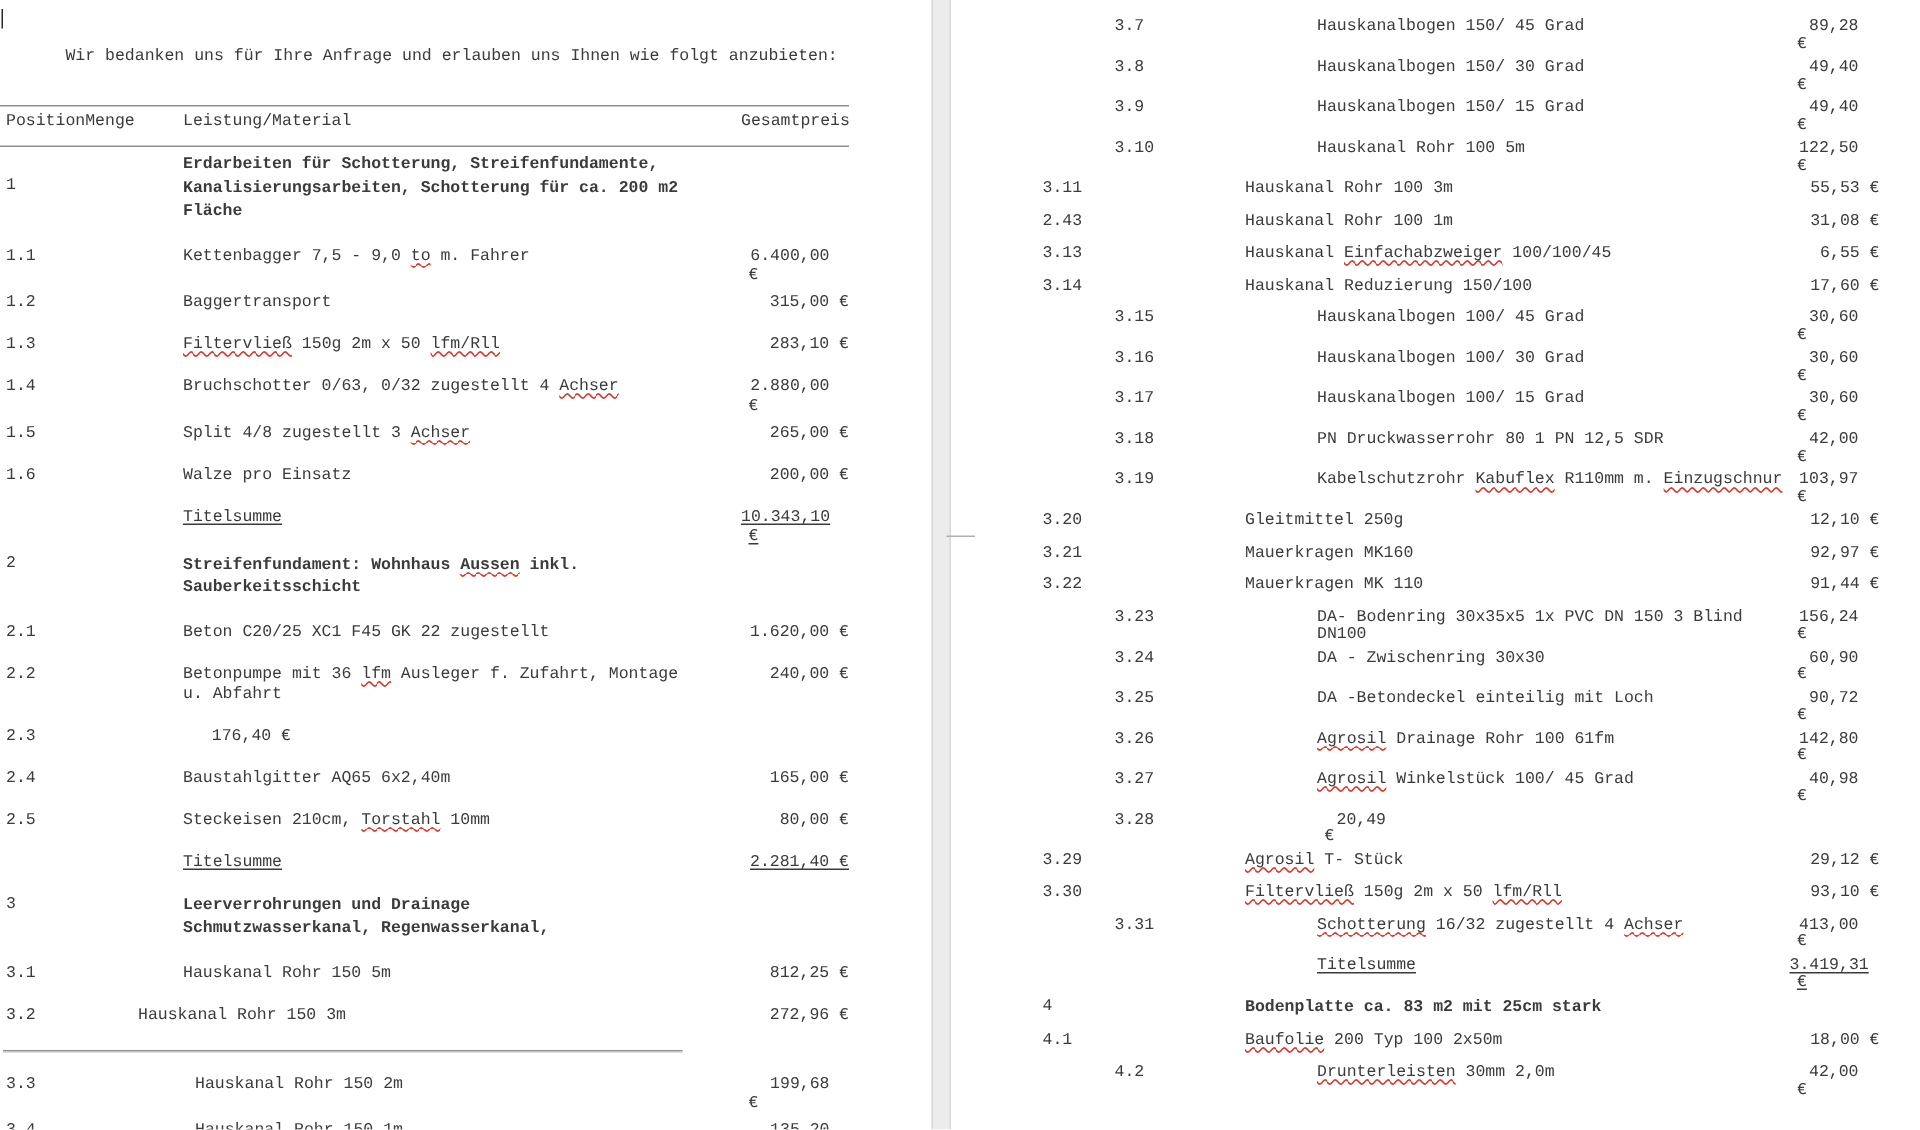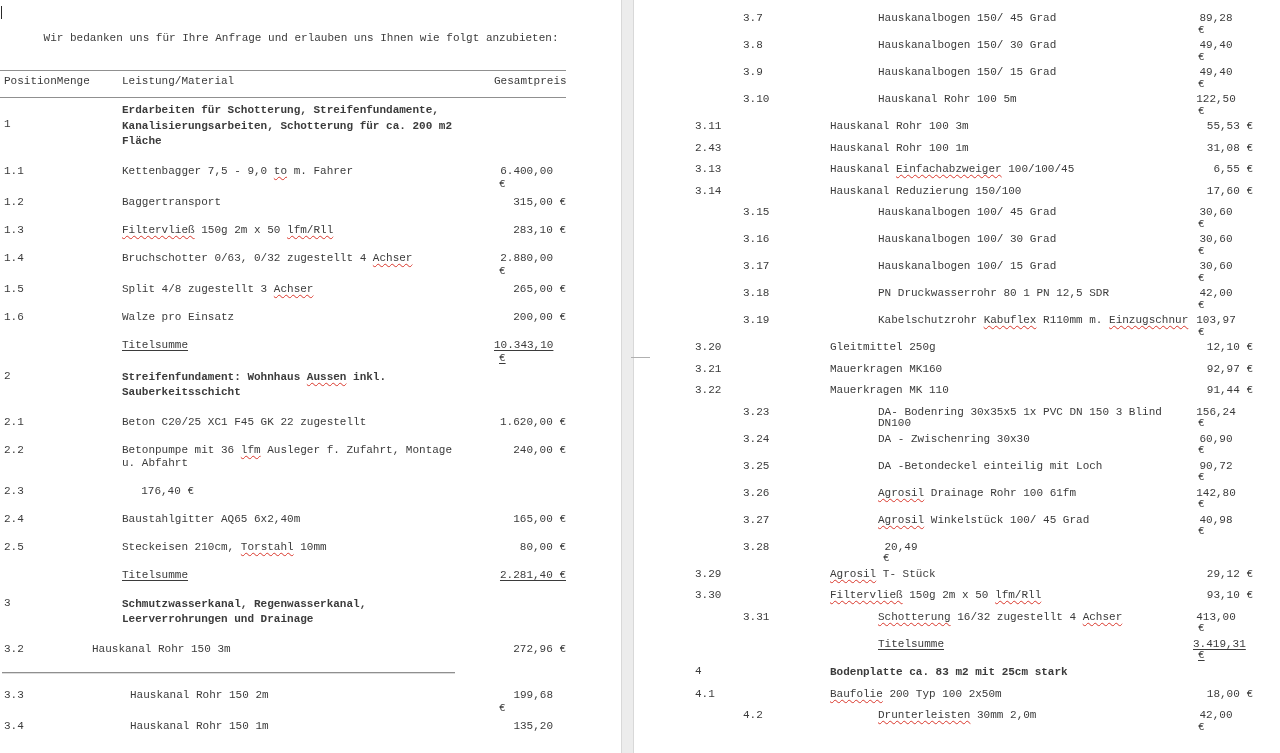--- a/index.html
+++ b/index.html
@@ -44,21 +44,21 @@
   .divider-tick{position:absolute;left:631px;top:357px;width:19px;height:1px;background:#b0b0b0;}
 
   
   .page-right{position:absolute;left:695px;top:8px;width:558px;}
   .page-right .row{margin-bottom:10px;}
   .page-right .row.wrapped{margin-bottom:4px;margin-left:48px;}
   .page-right .pos{width:135px;padding-left:0;line-height:11.5px;}
   .page-right .desc{line-height:11.5px;}
   .page-right .section .desc,.page-right .row.section .desc{line-height:13px;}
   .page-right .price{width:60px;line-height:11.5px;}
-  .page-right .price .l1.pr{padding-right:14px;text-align:center;}
+  .page-right .price .l1.pr{padding-right:14px;}
 
   
   .ul{text-decoration:underline;text-underline-offset:2px;}
   .sp{text-decoration:underline wavy #d9372b 1px;text-decoration-skip-ink:none;text-underline-offset:2px;}
 </style>
 </head>
 <body>
 
 <div class="doc">
 
@@ -198,22 +198,31 @@
         <div class="row sum">
           <span class="pos"></span>
           <span class="desc"><span class="ul">Titelsumme</span></span>
           <span class="price">
             <span class="l1 ul">2.281,40 €</span>
           </span>
         </div>
         <div class="row section">
           <span class="pos">3</span>
           <span class="desc">
+            <div><span>Leerverrohrungen und Drainage</span></div>
             <div><span>Schmutzwasserkanal, Regenwasserkanal,</span></div>
-            <div><span>Leerverrohrungen und Drainage</span></div>
+          </span>
+        </div>
+        <div class="row item">
+          <span class="pos">3.1</span>
+          <span class="desc">
+            <div><span>Hauskanal Rohr 150 5m</span></div>
+          </span>
+          <span class="price">
+            <span class="l1">812,25 €</span>
           </span>
         </div>
         <div class="row item">
           <span class="pos">3.2</span>
           <span class="desc desc-outdent">
             <div><span>Hauskanal Rohr 150 3m</span></div>
           </span>
           <span class="price">
             <span class="l1">272,96 €</span>
           </span>

